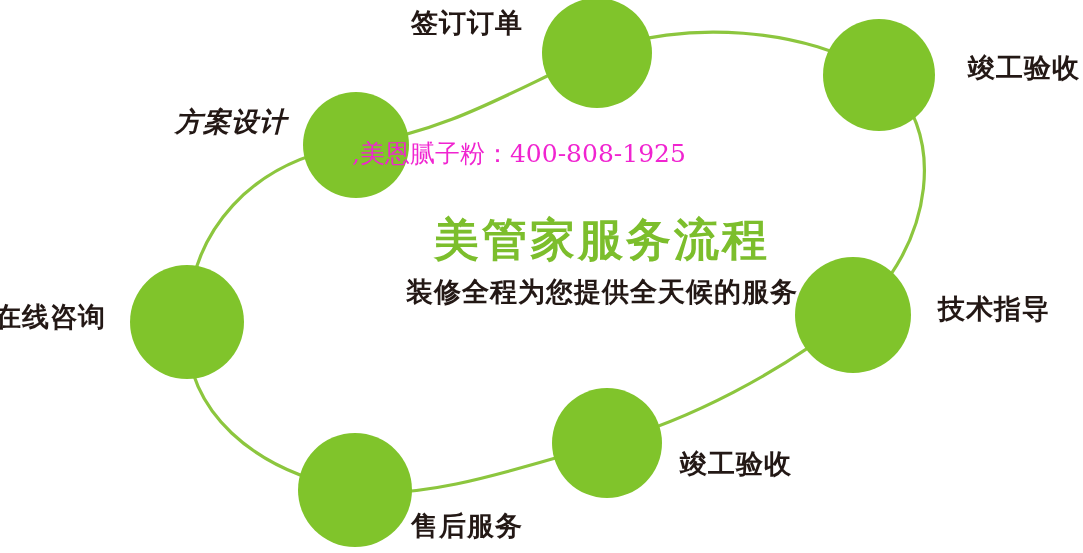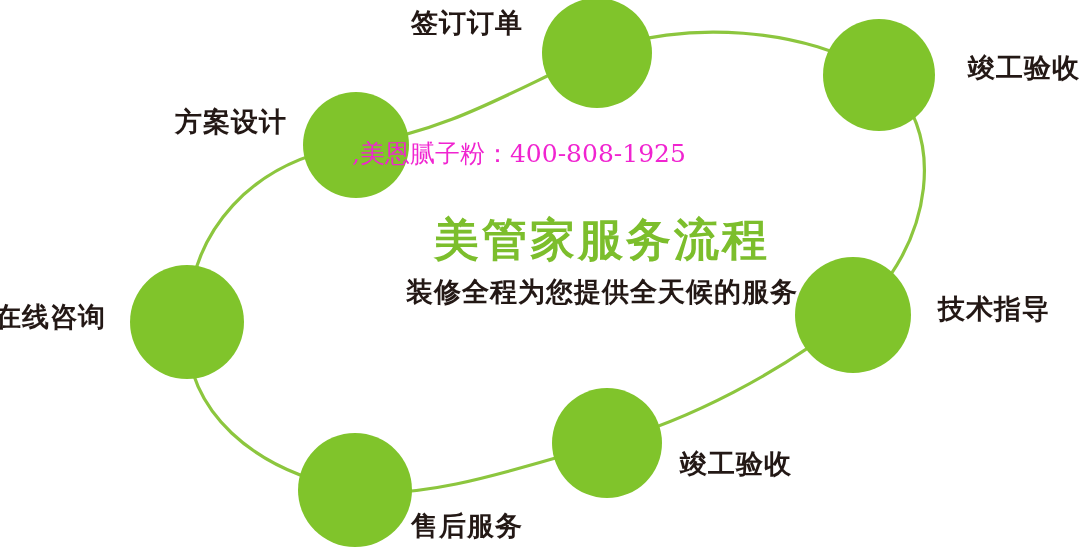--- a/index.html
+++ b/index.html
@@ -94,21 +94,21 @@
       <circle cx="597" cy="53" r="55" fill="#80C42B"></circle>
       <circle cx="879" cy="75" r="56" fill="#80C42B"></circle>
       <circle cx="853" cy="315" r="58" fill="#80C42B"></circle>
       <circle cx="607" cy="443" r="55" fill="#80C42B"></circle>
       <circle cx="355" cy="490" r="57" fill="#80C42B"></circle>
     </g>
   </svg>
 
   <div class="node-label" style="left:-6px; top:303px;">在线咨询</div>
 
-  <div class="node-label" style="left:175px; top:108px;">方案设计</div>
+  <div class="node-label" style="left:175px; top:108px;font-style:italic;">方案设计</div>
 
   <div class="node-label" style="left:411px; top:9px;">签订订单</div>
 
   <div class="node-label" style="left:968px; top:54px;">竣工验收</div>
 
   <div class="node-label" style="left:938px; top:295px;">技术指导</div>
 
   <div class="node-label" style="left:680px; top:450px;">竣工验收</div>
 
   <div class="node-label" style="left:411px; top:512px;text-align:center;">售后服务</div>

